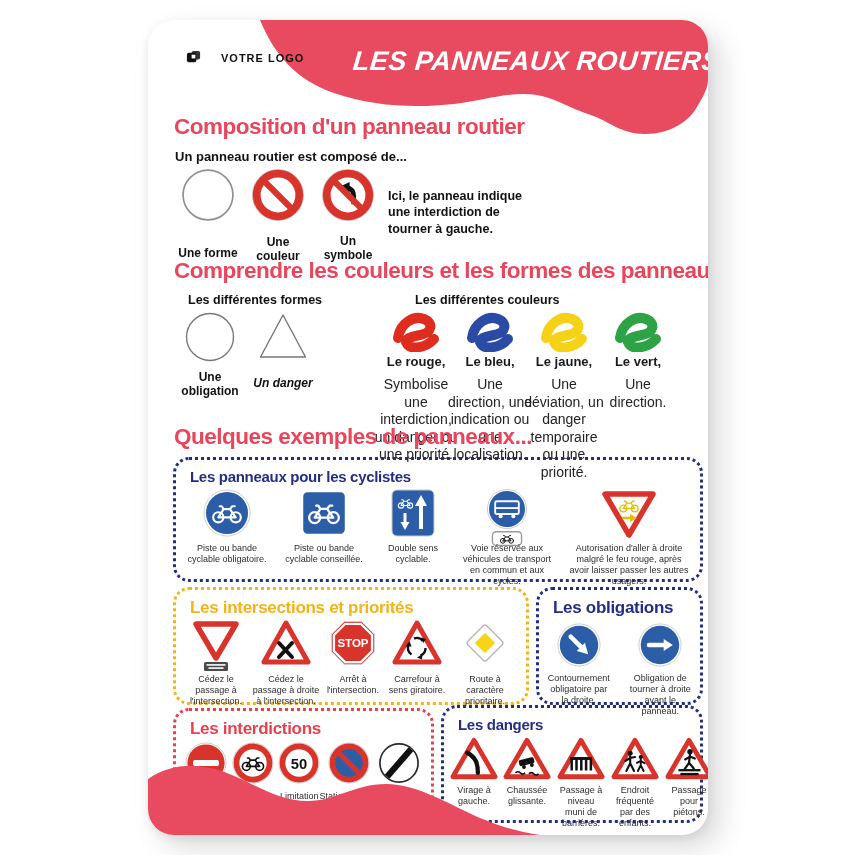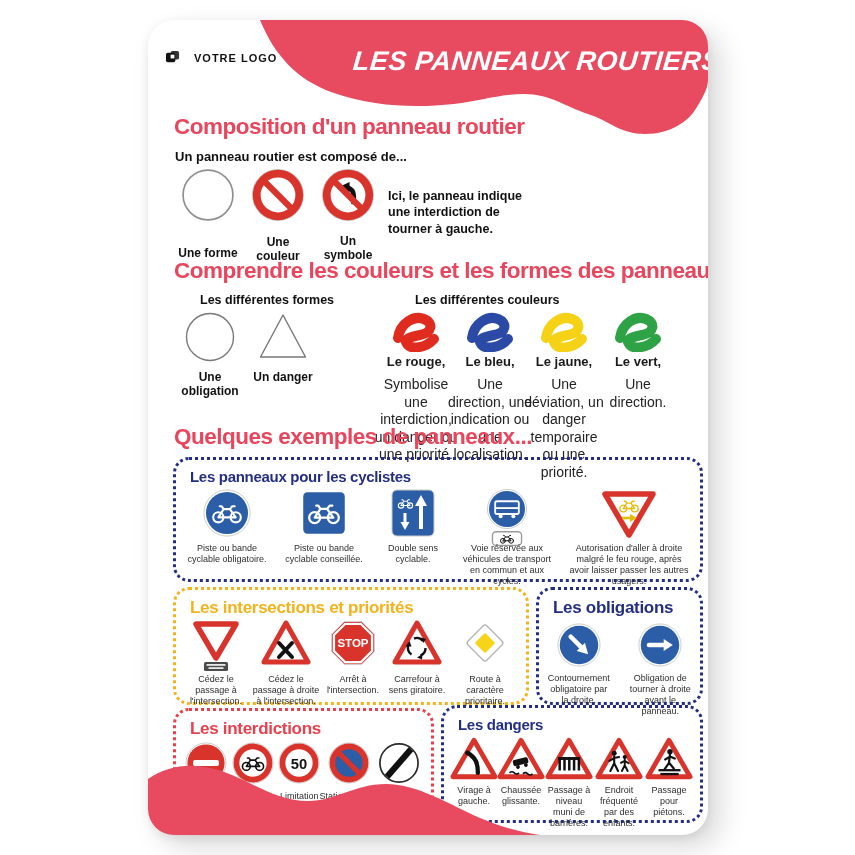--- a/index.html
+++ b/index.html
@@ -2,21 +2,21 @@
 <html><head>
 <meta charset="utf-8">
 <style>
   html,body{margin:0;padding:0;background:#ffffff;}
   body{width:855px;height:855px;position:relative;font-family:"Liberation Sans",sans-serif;color:#1a1a1a;overflow:hidden;}
   .card{position:absolute;left:148px;top:20px;width:560px;height:815px;background:#fff;border-radius:26px;
         box-shadow:12px 12px 28px rgba(0,0,0,.15),0 3px 10px rgba(0,0,0,.08);overflow:hidden;}
   .abs{position:absolute;}
   
   .blob{position:absolute;top:0;left:0;width:560px;height:150px;pointer-events:none;}
-  .logo{position:absolute;left:17px;top:30px;display:flex;align-items:center;gap:14px;}
+  .logo{position:absolute;left:38px;top:30px;display:flex;align-items:center;gap:20px;}
   .logo-txt{font-size:11px;font-weight:bold;letter-spacing:1px;color:#111;}
   .title{position:absolute;left:205px;top:26px;width:350px;text-align:center;color:#fff;
          font-size:27px;font-weight:800;font-style:italic;letter-spacing:.5px;transform:skewX(-5deg);white-space:nowrap;}
   
   .h1{position:absolute;left:26px;color:#E9455C;font-weight:800;font-size:22.5px;letter-spacing:-.5px;white-space:nowrap;}
   .sub{position:absolute;font-size:12.5px;font-weight:bold;color:#111;text-align:right;}
   .lbl{font-size:12px;font-weight:bold;color:#111;text-align:center;}
   .cap{font-size:9px;line-height:1.22;color:#2d2d2d;text-align:center;margin-top:4px;}
   
   .box{position:absolute;border-radius:16px;}
@@ -92,35 +92,35 @@
         <path d="M31.5,35 v-8 q0,-7 -7,-8.5" fill="none" stroke="#111" stroke-width="4.5"></path>
         <polygon points="27.5,13.5 17,18.5 27.5,23.5" fill="#111"></polygon>
         <line x1="12.5" y1="12.5" x2="39.5" y2="39.5" stroke="#D8342C" stroke-width="6"></line>
       </svg>
       <div class="lbl" style="margin-top:12px;">Un symbole</div>
     </div>
     <div class="note">Ici, le panneau indique une interdiction de tourner à gauche.</div>
   </div>
 
   <div class="h1" style="top:238px;">Comprendre les couleurs et les formes des panneaux</div>
-  <div class="sub" style="left:40px;top:273px;padding-left:12px;">Les différentes formes</div>
+  <div class="sub" style="left:28px;top:273px;padding-left:12px;">Les différentes formes</div>
   <div class="sub" style="left:267px;top:273px;">Les différentes couleurs</div>
 
   <div class="abs" style="left:27px;top:292px;width:230px;height:100px;">
     <div class="comp-col" style="left:0;width:70px;">
       <svg width="50" height="50" viewBox="0 0 50 50">
         <circle cx="25" cy="25" r="23.5" fill="#fff" stroke="#777" stroke-width="1.4"></circle>
       </svg>
       <div class="lbl" style="margin-top:8px;">Une obligation</div>
     </div>
     <div class="comp-col" style="left:76px;width:64px;">
       <svg width="50" height="48" viewBox="0 0 50 48">
         <polygon points="25,3 47.5,45 2.5,45" fill="#fff" stroke="#777" stroke-width="1.4" stroke-linejoin="round"></polygon>
       </svg>
-      <div class="lbl" style="margin-top:10px;">Un danger</div>
+      <div class="lbl" style="margin-top:16px;font-style:italic;">Un danger</div>
     </div>
   </div>
 
   <div class="colcol" style="left:225px;top:290px;">
     <svg width="56" height="42" viewBox="0 0 56 42">
       <path d="M10,28 C12,13 26,5 36,9 C46,13 44,23 32,25 C22,27 15,29 19,34 C23,40 38,38 46,29" fill="none" stroke="#E02B1F" stroke-width="10" stroke-linecap="round"></path>
     </svg>
     <div class="colname">Le rouge,</div>
     <div class="coldesc">Symbolise une interdiction, un danger ou une priorité.</div>
   </div>
@@ -366,21 +366,21 @@
             <line x1="34.5" y1="7.5" x2="9.5" y2="36.5" stroke="#111" stroke-width="6.5"></line>
           </svg>
         </div>
         <div class="cap">Fin de toutes les interdictions signalées</div>
       </div>
     </div>
   </div>
 
   <div class="box navy" style="left:293px;top:685px;width:256px;height:112px;">
     <h2 class="c-navy small">Les dangers</h2>
-    <div class="row" style="padding:4px 7px 0 7px;">
+    <div class="row" style="padding:4px 7px 0 7px;gap:6px;">
       <div class="col" style="width:46px;">
         <div class="slot" style="height:44px;">
           <svg width="48" height="43" viewBox="0 0 50 44">
             <polygon points="25,3 47,41 3,41" fill="#fff" stroke="#D8342C" stroke-width="5" stroke-linejoin="round"></polygon>
             <path d="M29,37 C29,27 27,21 18,16" fill="none" stroke="#111" stroke-width="4.5" stroke-linecap="round"></path>
           </svg>
         </div>
         <div class="cap">Virage à gauche.</div>
       </div>
       <div class="col" style="width:50px;">

